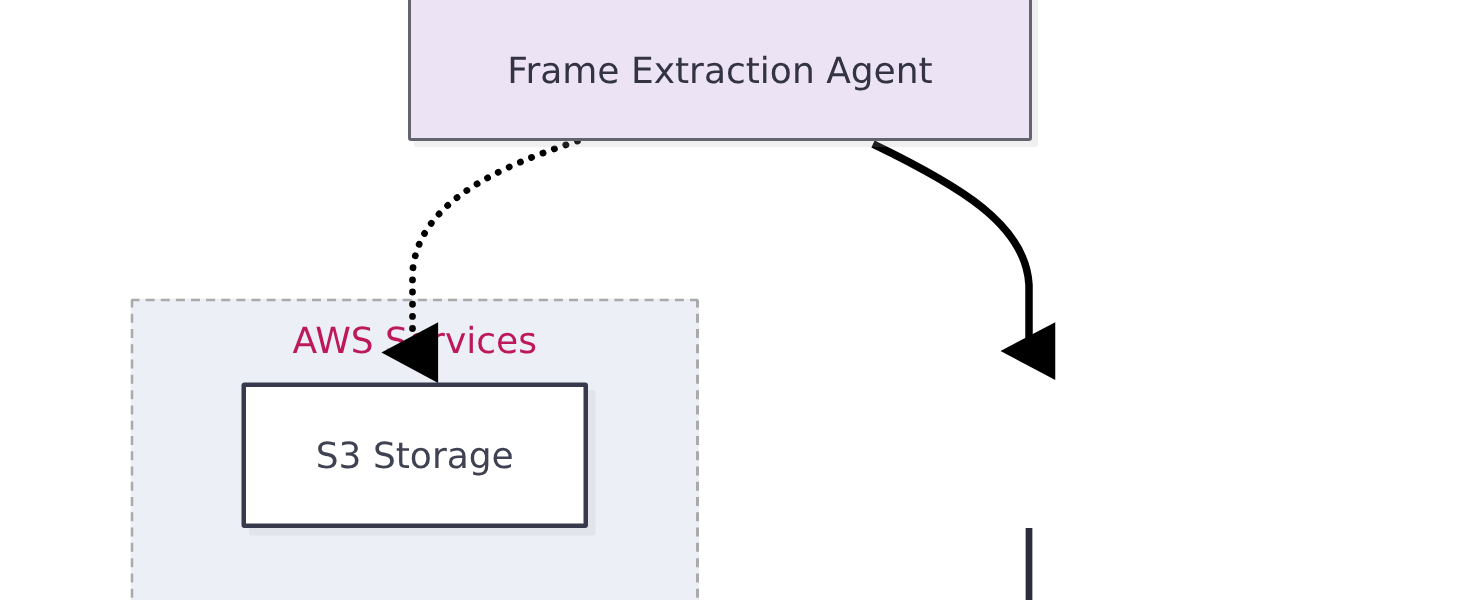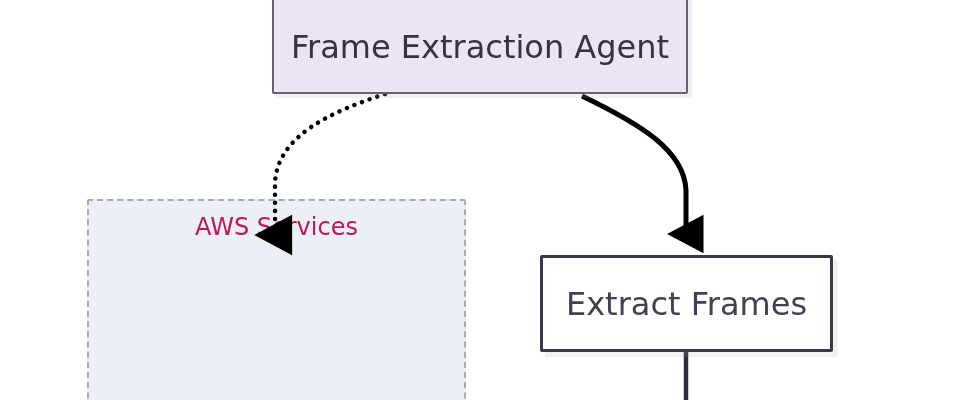--- a/index.html
+++ b/index.html
@@ -50,21 +50,21 @@
   .node {
     position: absolute;
     box-sizing: border-box;
     display: flex;
     align-items: center;
     justify-content: center;
     border-radius: 2px;
     white-space: nowrap;
   }
   .node-label {
-    font-size: 32px;
+    font-size: 24px;
     line-height: 1;
   }
 
   .node-agent {
     background: #ece3f5;
     border: 2px solid #64646e;
     box-shadow: 4px 4px 0 0 rgba(170,170,180,0.18);
   }
   .node-agent .node-label { color: #333344; }
 
@@ -98,18 +98,18 @@
 
     <path d="M 582,96 C 640,124 684,150 686,190 L 686,234" fill="none" stroke="#000000" stroke-width="5" stroke-linecap="butt" stroke-linejoin="round" marker-end="url(#arrow-solid)"></path>
 
     <path d="M 686,352 L 686,400" fill="none" stroke="#2b2d3c" stroke-width="4.5" stroke-linecap="butt"></path>
   </svg>
 
   <div class="node node-agent" style="left:272px; top:-20px; width:416px; height:114px;">
     <span class="node-label" style="margin-top:20px;">Frame Extraction Agent</span>
   </div>
 
+  <div class="node node-process" style="left:161px; top:255px; width:231px; height:97px;">
+    <span class="node-label">S3 Storage</span>
+  </div>
 
-  <div class="node node-process" style="left:540px; top:255px; width:293px; height:97px;">
-    <span class="node-label">Extract Frames</span>
-  </div>
 
 </div>
 
 </body></html>

